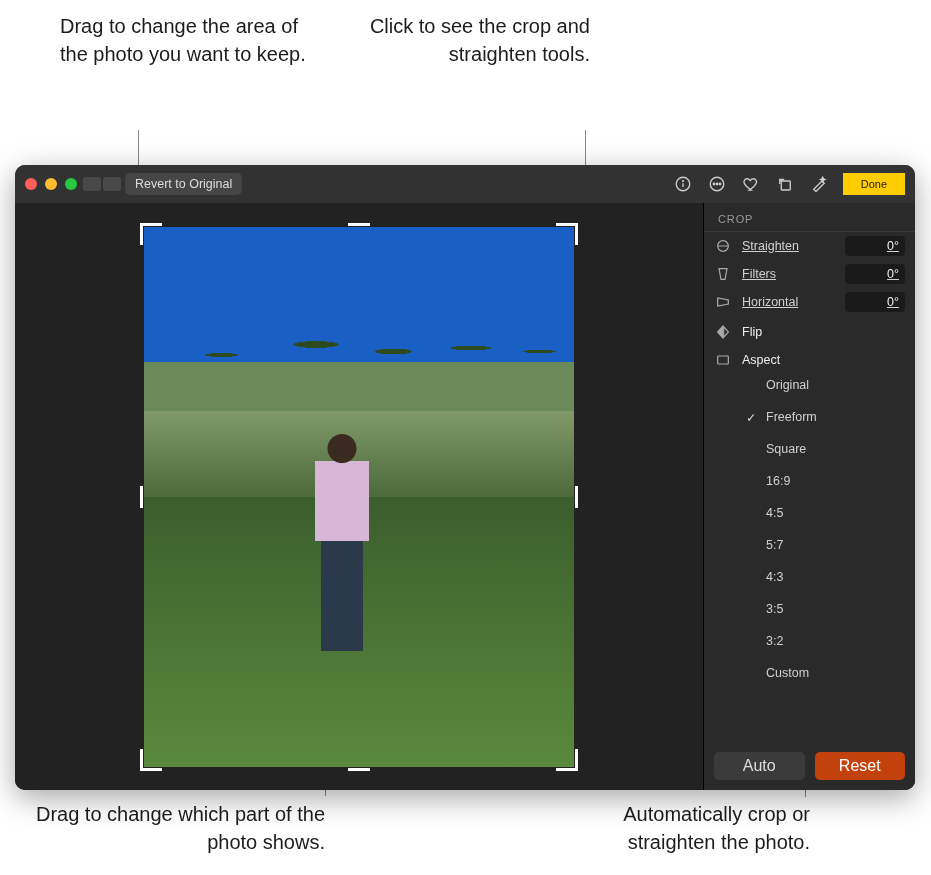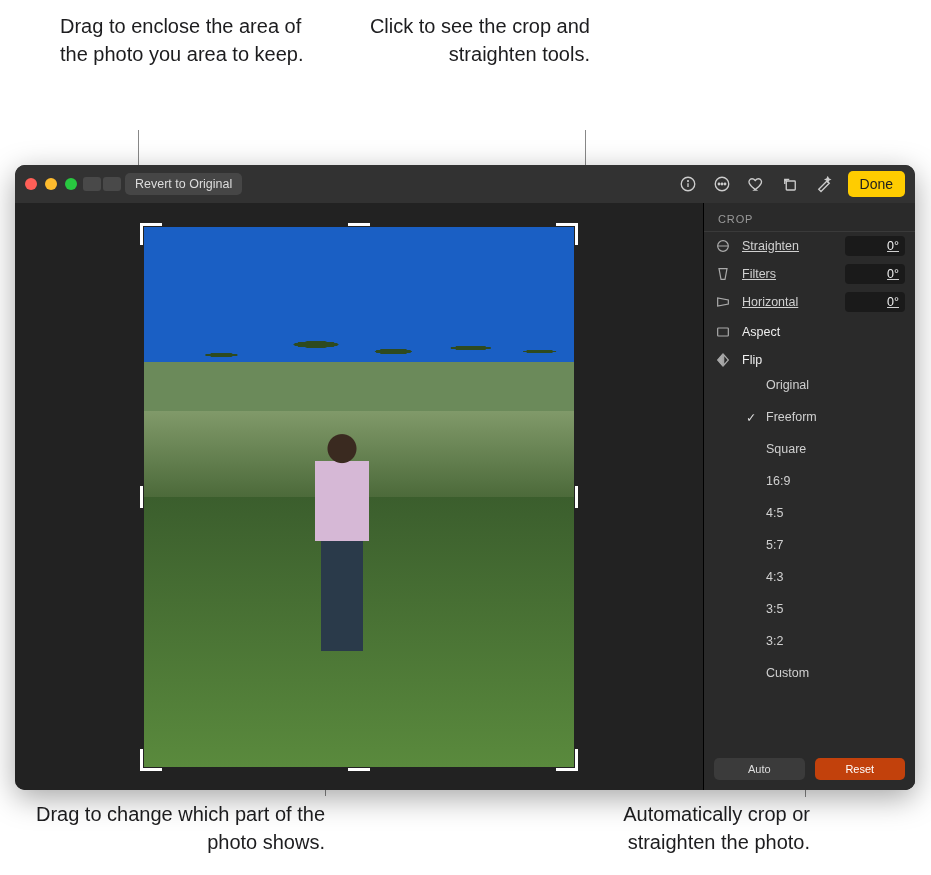--- a/index.html
+++ b/index.html
@@ -73,22 +73,22 @@
   }
   .mode-tabs button {
     background:transparent; border:none; color:#ddd; font-size:13px;
     padding:4px 16px; border-radius:5px; cursor:pointer;
   }
   .mode-tabs button.active { background:#555; color:#fff; }
 
   .right-tools { margin-left:auto; display:flex; align-items:center; gap:14px; }
   .right-tools .icon-btn { width:20px; height:20px; display:flex; align-items:center; justify-content:center; color:#ccc; cursor:pointer;}
   .done-btn {
-    background:#ffcc00; color:#1d1d1f; font-size:14px; font-weight:500;
-    border:none; border-radius:5px; padding:5px 12px; cursor:pointer;
+    background:#ffcc00; color:#1d1d1f; font-size:11px; font-weight:500;
+    border:none; border-radius:0; padding:5px 18px; cursor:pointer;
   }
 
   
   .app-body { flex:1; display:flex; background:#222; }
 
   .canvas-area {
     flex:1; display:flex; align-items:center; justify-content:center;
     position:relative;
   }
   .photo-frame {
@@ -156,31 +156,31 @@
   .section-row { display:flex; align-items:center; gap:10px; padding:8px 10px 4px; color:#eee;}
   .section-row .sec-icon{ width:18px; display:flex; justify-content:center; color:#aaa;}
   .aspect-list { padding-left:42px; display:flex; flex-direction:column; gap:14px; margin-top:4px;}
   .aspect-item { display:flex; align-items:center; gap:8px; color:#d0d0d0; cursor:pointer; min-height:18px;}
   .aspect-item .check{ width:12px; color:#ddd; visibility:hidden;}
   .aspect-item.selected .check{ visibility:visible;}
   .sidebar-footer{
     margin-top:auto; display:flex; gap:10px; padding:10px;
   }
   .sidebar-footer button{
-    flex:1; border:none; border-radius:5px; padding:5px 0; font-size:11px; cursor:pointer;
+    flex:1; border:none; border-radius:5px; padding:5px 0; font-size:16px; cursor:pointer;
   }
   .btn-auto{ background:#3b3b3b; color:#ddd;}
   .btn-reset{ background:#c2410c; color:#fff;}
 
   svg { display:block; }
 </style>
 </head>
 <body>
 
-<div class="callout" style="top:12px; left:60px; width:260px; text-align:left;">Drag to enclose the area of the photo you area to keep.</div>
+<div class="callout" style="top:12px; left:60px; width:260px; text-align:left;">Drag to change the area of the photo you want to keep.</div>
 <div class="callout-line" style="top:130px; left:138px; width:1px; height:94px;"></div>
 
 <div class="callout" style="top:12px; left:350px; width:240px;">Click to see the crop and straighten tools.</div>
 <div class="callout-line" style="top:130px; left:585px; width:1px; height:35px;"></div>
 
 <div class="callout" style="top:800px; left:20px; width:305px;">Drag to change which part of the photo shows.</div>
 <div class="callout-line" style="top:760px; left:325px; width:1px; height:36px;"></div>
 
 <div class="callout" style="top:800px; left:550px; width:260px;text-align:right;">Automatically crop or straighten the photo.</div>
 <div class="callout-line" style="top:775px; left:805px; width:1px; height:22px;"></div>
@@ -281,34 +281,34 @@
               <path d="M4 6v12l16-3V9z"></path>
             </svg>
         </span>
         <span class="adj-label">Horizontal</span>
         <span class="adj-value">0°</span>
       </div>
 
       <div class="section-row">
         <span class="sec-icon">
           <svg width="16" height="16" viewBox="0 0 24 24" fill="none" stroke="currentColor" stroke-width="1.8">
-              <rect x="4" y="6" width="16" height="12" rx="1"></rect>
-            </svg>
-        </span>
-        <span>Aspect</span>
+              <path d="M11 4v16L4 12z" fill="currentColor"></path>
+              <path d="M13 4v16l7-8z"></path>
+            </svg>
+        </span>
+        <span>Flip</span>
       </div>
 
       <div class="section-row">
         <span class="sec-icon">
           <svg width="16" height="16" viewBox="0 0 24 24" fill="none" stroke="currentColor" stroke-width="1.8">
-              <path d="M11 4v16L4 12z" fill="currentColor"></path>
-              <path d="M13 4v16l7-8z"></path>
-            </svg>
-        </span>
-        <span>Flip</span>
+              <rect x="4" y="6" width="16" height="12" rx="1"></rect>
+            </svg>
+        </span>
+        <span>Aspect</span>
       </div>
       <div class="aspect-list" id="aspect-list">
           <div class="aspect-item">
             <span class="check">✓</span>
             <span>Original</span>
           </div>
           <div class="aspect-item selected">
             <span class="check">✓</span>
             <span>Freeform</span>
           </div>

